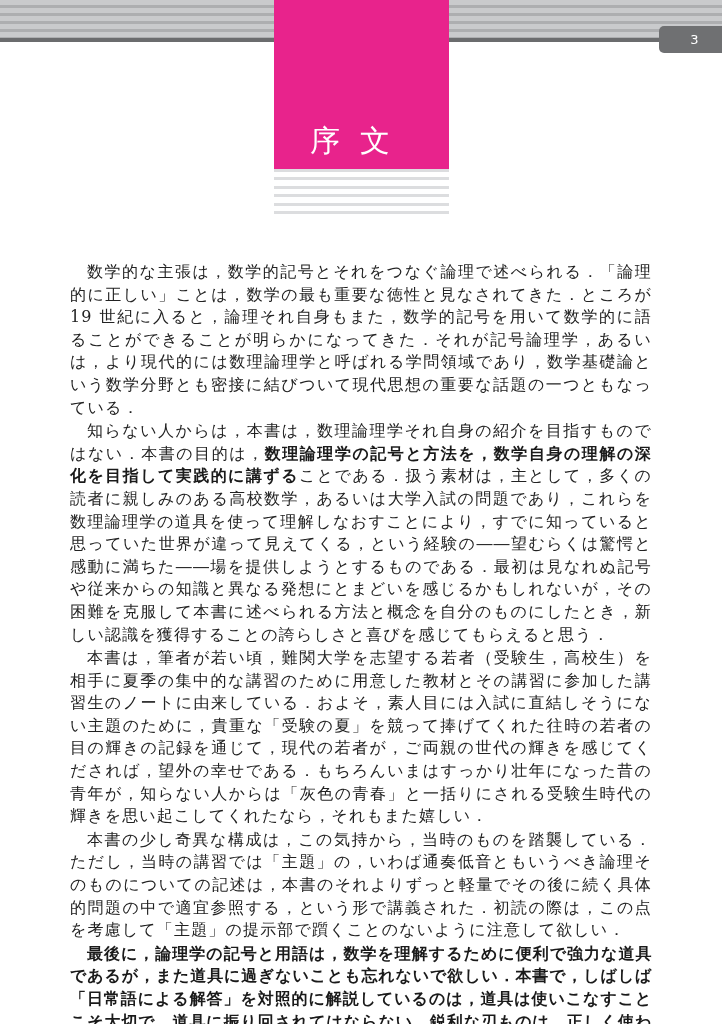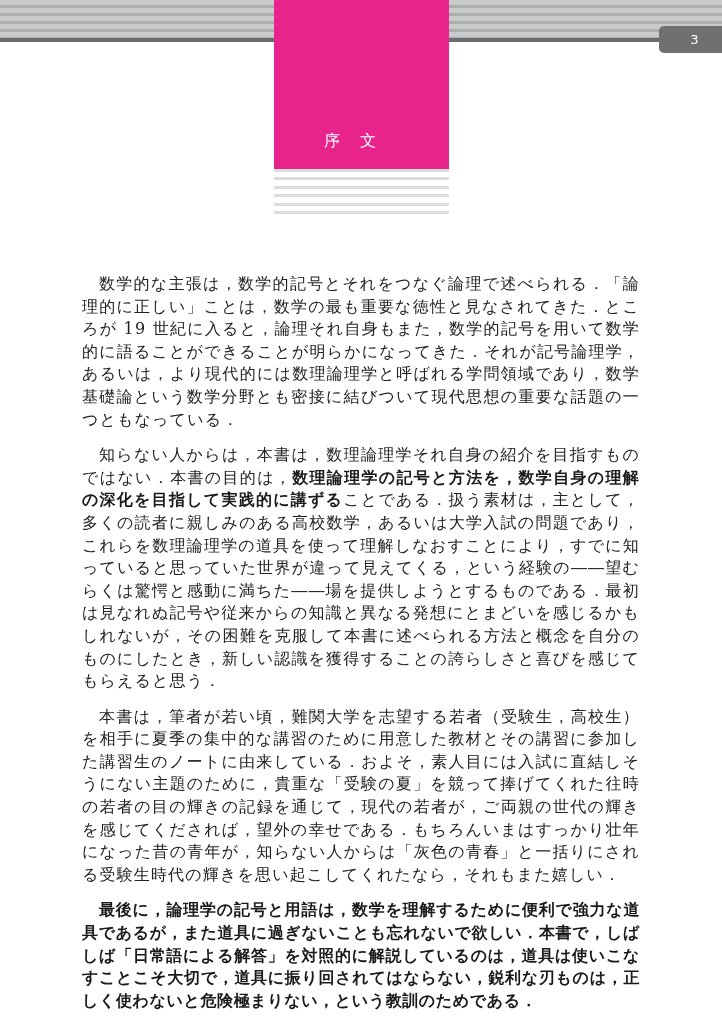--- a/index.html
+++ b/index.html
@@ -60,21 +60,21 @@
       background: #e8238c;
     }
     .title-text {
       position: absolute;
       left: 0;
       width: 152px;
       top: 126px;
       text-align: center;
       color: #ffffff;
       font-family: "DejaVu Sans", "Liberation Sans", sans-serif;
-      font-size: 16px;
+      font-size: 30px;
       letter-spacing: 20px;
       text-indent: 20px;
       line-height: 30px;
     }
     .title-stripes {
       position: absolute;
       left: 274px;
       top: 169px;
       width: 175px;
       height: 46px;
@@ -89,21 +89,21 @@
       position: absolute;
       left: 69px;
       top: 260px;
       width: 584px;
       font-size: 16px;
       line-height: 22.6px;
       text-align: justify;
       letter-spacing: 1.15px;
     }
     .body-text p {
-      margin: 13px;
+      margin: 1px;
       text-indent: 17px;
     }
     .bold {
       font-family: "DejaVu Sans", "Liberation Sans", sans-serif;
       font-weight: bold;
       color: #1a1a1a;
     }
     .para-bold {
       font-family: "DejaVu Sans", "Liberation Sans", sans-serif;
       font-weight: bold;
@@ -128,16 +128,19 @@
 <div class="body-text">
   <p>
     <span>数学的な主張は，数学的記号とそれをつなぐ論理で述べられる．「論理的に正しい」ことは，数学の最も重要な徳性と見なされてきた．ところが 19 世紀に入ると，論理それ自身もまた，数学的記号を用いて数学的に語ることができることが明らかになってきた．それが記号論理学，あるいは，より現代的には数理論理学と呼ばれる学問領域であり，数学基礎論という数学分野とも密接に結びついて現代思想の重要な話題の一つともなっている．</span>
   </p>
   <p>
     <span>知らない人からは，本書は，数理論理学それ自身の紹介を目指すものではない．本書の目的は，</span><span class="bold">数理論理学の記号と方法を，数学自身の理解の深化を目指して実践的に講ずる</span><span>ことである．扱う素材は，主として，多くの読者に親しみのある高校数学，あるいは大学入試の問題であり，これらを数理論理学の道具を使って理解しなおすことにより，すでに知っていると思っていた世界が違って見えてくる，という経験の――望むらくは驚愕と感動に満ちた――場を提供しようとするものである．最初は見なれぬ記号や従来からの知識と異なる発想にとまどいを感じるかもしれないが，その困難を克服して本書に述べられる方法と概念を自分のものにしたとき，新しい認識を獲得することの誇らしさと喜びを感じてもらえると思う．</span>
   </p>
   <p>
     <span>本書は，筆者が若い頃，難関大学を志望する若者（受験生，高校生）を相手に夏季の集中的な講習のために用意した教材とその講習に参加した講習生のノートに由来している．およそ，素人目には入試に直結しそうにない主題のために，貴重な「受験の夏」を競って捧げてくれた往時の若者の目の輝きの記録を通じて，現代の若者が，ご両親の世代の輝きを感じてくだされば，望外の幸せである．もちろんいまはすっかり壮年になった昔の青年が，知らない人からは「灰色の青春」と一括りにされる受験生時代の輝きを思い起こしてくれたなら，それもまた嬉しい．</span>
   </p>
+  <p>
+    <span>本書の少し奇異な構成は，この気持から，当時のものを踏襲している．ただし，当時の講習では「主題」の，いわば通奏低音ともいうべき論理そのものについての記述は，本書のそれよりずっと軽量でその後に続く具体的問題の中で適宜参照する，という形で講義された．初読の際は，この点を考慮して「主題」の提示部で躓くことのないように注意して欲しい．</span>
+  </p>
   <p class="para-bold">
     <span>最後に，論理学の記号と用語は，数学を理解するために便利で強力な道具であるが，また道具に過ぎないことも忘れないで欲しい．本書で，しばしば「日常語による解答」を対照的に解説しているのは，道具は使いこなすことこそ大切で，道具に振り回されてはならない，鋭利な刃ものは，正しく使わないと危険極まりない，という教訓のためである．</span>
   </p>
 </div>
 
 </body></html>

